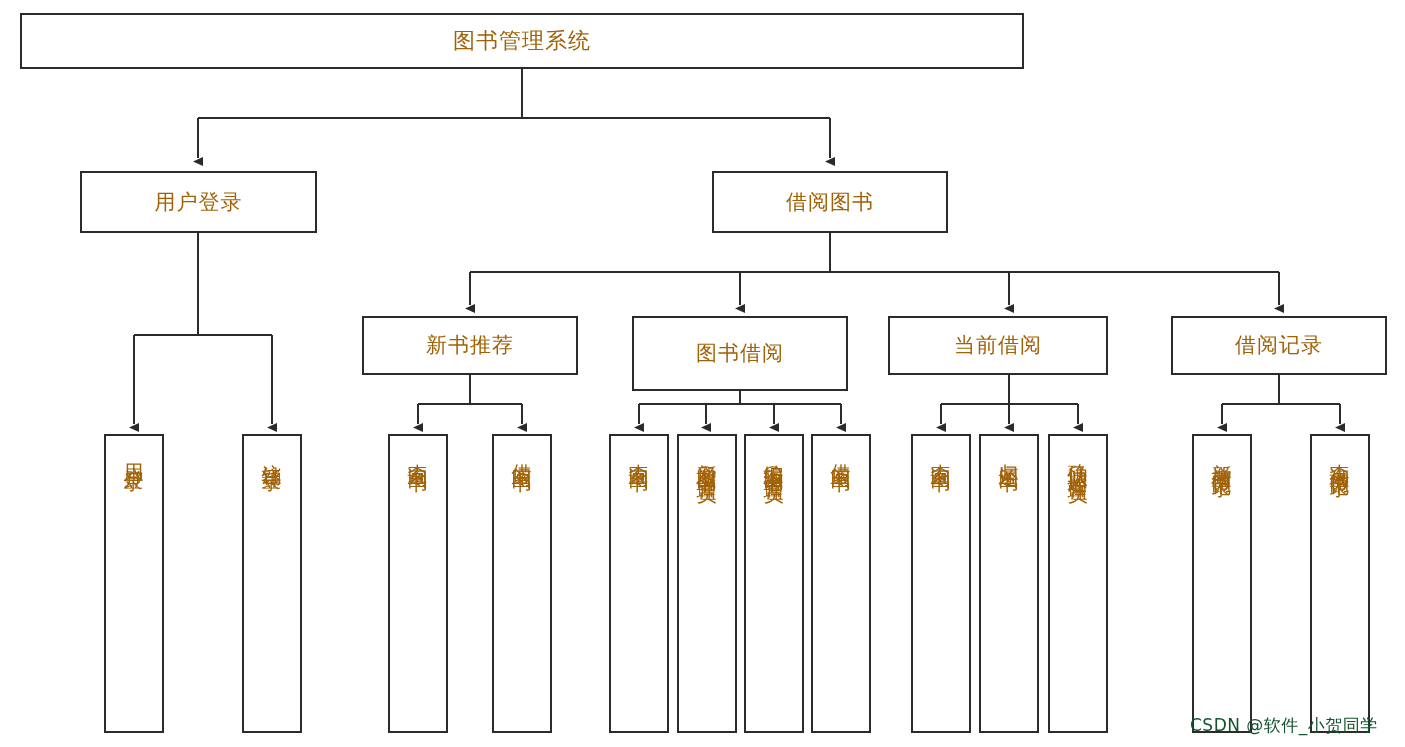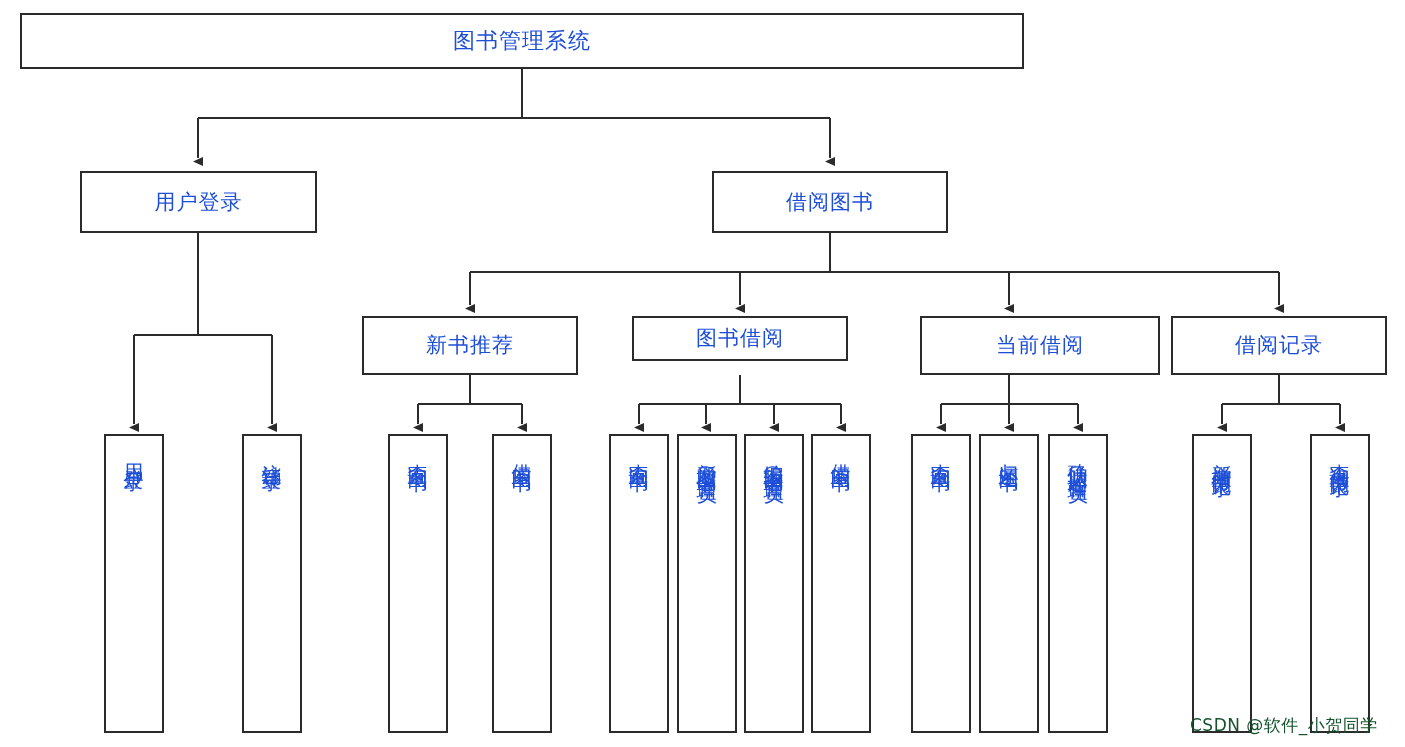--- a/index.html
+++ b/index.html
@@ -28,21 +28,21 @@
     display: flex;
     align-items: center;
     justify-content: center;
     color: #1a1a1a;
   }
   .node-label {
     font-size: 21px;
     line-height: 1.15;
     letter-spacing: 1px;
     white-space: nowrap;
-    color: #1d4ed8;
+    color: #a16207;
     font-family: Liberation Serif, serif;
   }
   .node-box.vertical {
     align-items: flex-start;
     justify-content: center;
     padding-top: 12px;
   }
   .node-box.vertical .node-label {
     writing-mode: vertical-rl;
     text-orientation: upright;
@@ -137,24 +137,24 @@
   <div class="node-box" style="left:80px; top:171px; width:237px; height:62px;">
     <span class="node-label">用户登录</span>
   </div>
   <div class="node-box" style="left:712px; top:171px; width:236px; height:62px;">
     <span class="node-label">借阅图书</span>
   </div>
 
   <div class="node-box" style="left:362px; top:316px; width:216px; height:59px;">
     <span class="node-label">新书推荐</span>
   </div>
-  <div class="node-box" style="left:632px; top:316px; width:216px; height:45px;">
+  <div class="node-box" style="left:632px; top:316px; width:216px; height:75px;">
     <span class="node-label">图书借阅</span>
   </div>
-  <div class="node-box" style="left:920px; top:316px; width:240px; height:59px;">
+  <div class="node-box" style="left:888px; top:316px; width:220px; height:59px;">
     <span class="node-label">当前借阅</span>
   </div>
   <div class="node-box" style="left:1171px; top:316px; width:216px; height:59px;">
     <span class="node-label">借阅记录</span>
   </div>
 
   <div class="node-box vertical" style="left:104px; top:434px; width:60px; height:299px;">
     <span class="node-label">用户登录</span>
   </div>
   <div class="node-box vertical" style="left:242px; top:434px; width:60px; height:299px;">

